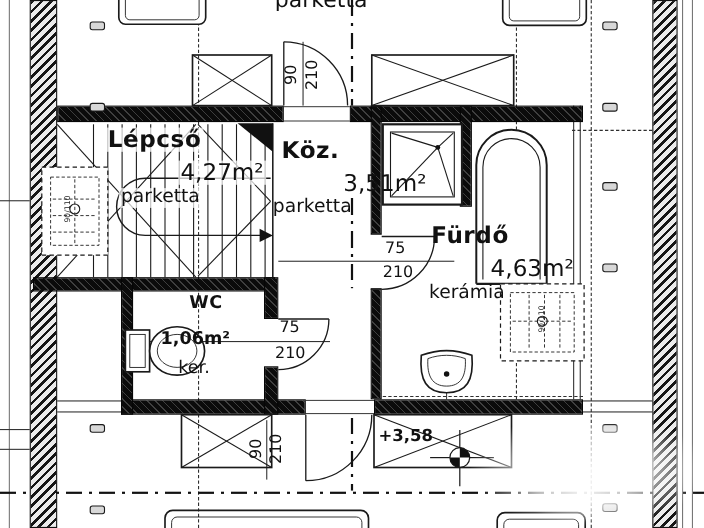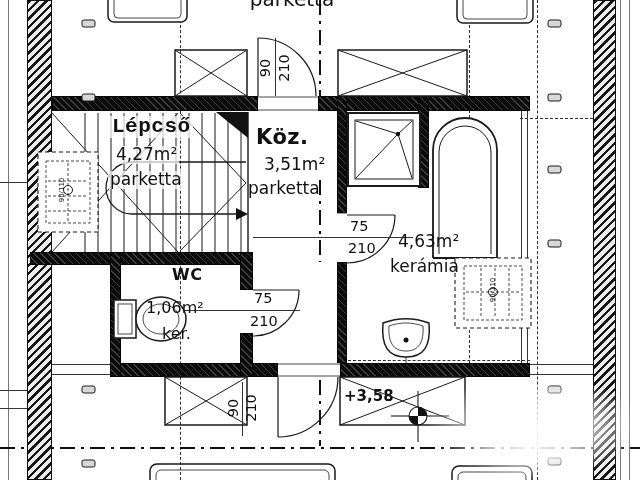--- a/index.html
+++ b/index.html
@@ -15,21 +15,21 @@
   .dashdot-h{position:absolute;height:2px;z-index:1;
     background:repeating-linear-gradient(90deg,#111 0 15px,transparent 15px 21px,#111 21px 24px,transparent 24px 30px);}
   .dashdot-v{position:absolute;width:2px;z-index:1;
     background:repeating-linear-gradient(180deg,#111 0 15px,transparent 15px 21px,#111 21px 24px,transparent 24px 30px);}
   .dashed-v{position:absolute;width:0;border-left:1.5px dashed #2f2f2f;z-index:1;}
   .dashed-h{position:absolute;height:0;border-top:1.5px dashed #2f2f2f;z-index:1;}
   svg.overlay{position:absolute;left:0;top:0;z-index:3;pointer-events:none;}
   
   .lbl{position:absolute;z-index:4;white-space:nowrap;line-height:1.05;}
   .rname{font-weight:bold;font-size:21px;letter-spacing:.5px;}
-  .rarea{font-size:17px;}
+  .rarea{font-size:21px;margin-left:48px;}
   .rfloor{font-size:17px;}
   .doornum{position:absolute;z-index:4;font-size:14.5px;white-space:nowrap;}
   .rot{width:40px;height:16px;line-height:16px;text-align:center;transform:rotate(-90deg);}
   .halo{background:rgba(255,255,255,.72);padding:0 2px;}
   .rooflabel{position:absolute;z-index:4;font-size:7px;width:40px;height:10px;line-height:10px;
              text-align:center;transform:rotate(-90deg);color:#222;}
   #watermark{position:absolute;z-index:6;
     background:radial-gradient(ellipse at 52% 45%,rgba(255,255,255,.9) 0%,rgba(255,255,255,.6) 42%,rgba(255,255,255,0) 72%);}
   #watermark2{position:absolute;z-index:6;
     background:radial-gradient(ellipse at 50% 50%,rgba(255,255,255,.8) 0%,rgba(255,255,255,0) 70%);}
@@ -234,32 +234,33 @@
         <rect x="82" y="460" width="13" height="7" rx="2"></rect>
       <rect x="548" y="20" width="13" height="7" rx="2"></rect>
         <rect x="548" y="94" width="13" height="7" rx="2"></rect>
       <rect x="548" y="166" width="13" height="7" rx="2"></rect>
         <rect x="548" y="240" width="13" height="7" rx="2"></rect>
       <rect x="548" y="386" width="13" height="7" rx="2"></rect>
         <rect x="548" y="458" width="13" height="7" rx="2"></rect>
     </g>
   </svg>
 
-  <div class="lbl rname halo" style="left:110px;top:116px;font-family:Liberation Mono, monospace;">Lépcső</div>
+  <div class="lbl rname halo" style="left:96px;top:116px;">Lépcső</div>
   <div class="lbl rarea halo" style="left:114px;top:146px;">4,27m²</div>
   <div class="lbl rfloor halo" style="left:108px;top:171px;">parketta</div>
 
   <div class="lbl rname" style="left:256px;top:126px;">Köz.</div>
   <div class="lbl rarea" style="left:264px;top:156px;">3,51m²</div>
   <div class="lbl rfloor" style="left:248px;top:180px;">parketta</div>
 
   <div class="lbl rname" style="left:172px;top:267px;font-size:16px;">WC</div>
-  <div class="lbl" style="left:146px;top:300px;font-size:16px;">1,06m²</div>
+  <div class="lbl" style="left:146px;top:300px;font-size:16px;font-weight:bold;">1,06m²</div>
   <div class="lbl" style="left:162px;top:326px;font-size:16px;">ker.</div>
 
+  <div class="lbl rname" style="left:392px;top:203px;">Fürdő</div>
   <div class="lbl rarea" style="left:398px;top:233px;">4,63m²</div>
   <div class="lbl rfloor" style="left:390px;top:258px;">kerámia</div>
 
 
   <div class="abs" style="left:232px;top:0;width:120px;height:10px;overflow:hidden;z-index:4;">
     <div style="font-size:20px;margin-top:-13px;text-align:center;">parketta</div>
   </div>
 
   <div class="lbl" style="left:344px;top:389px;font-size:15px;font-weight:bold;">+3,58</div>
 

